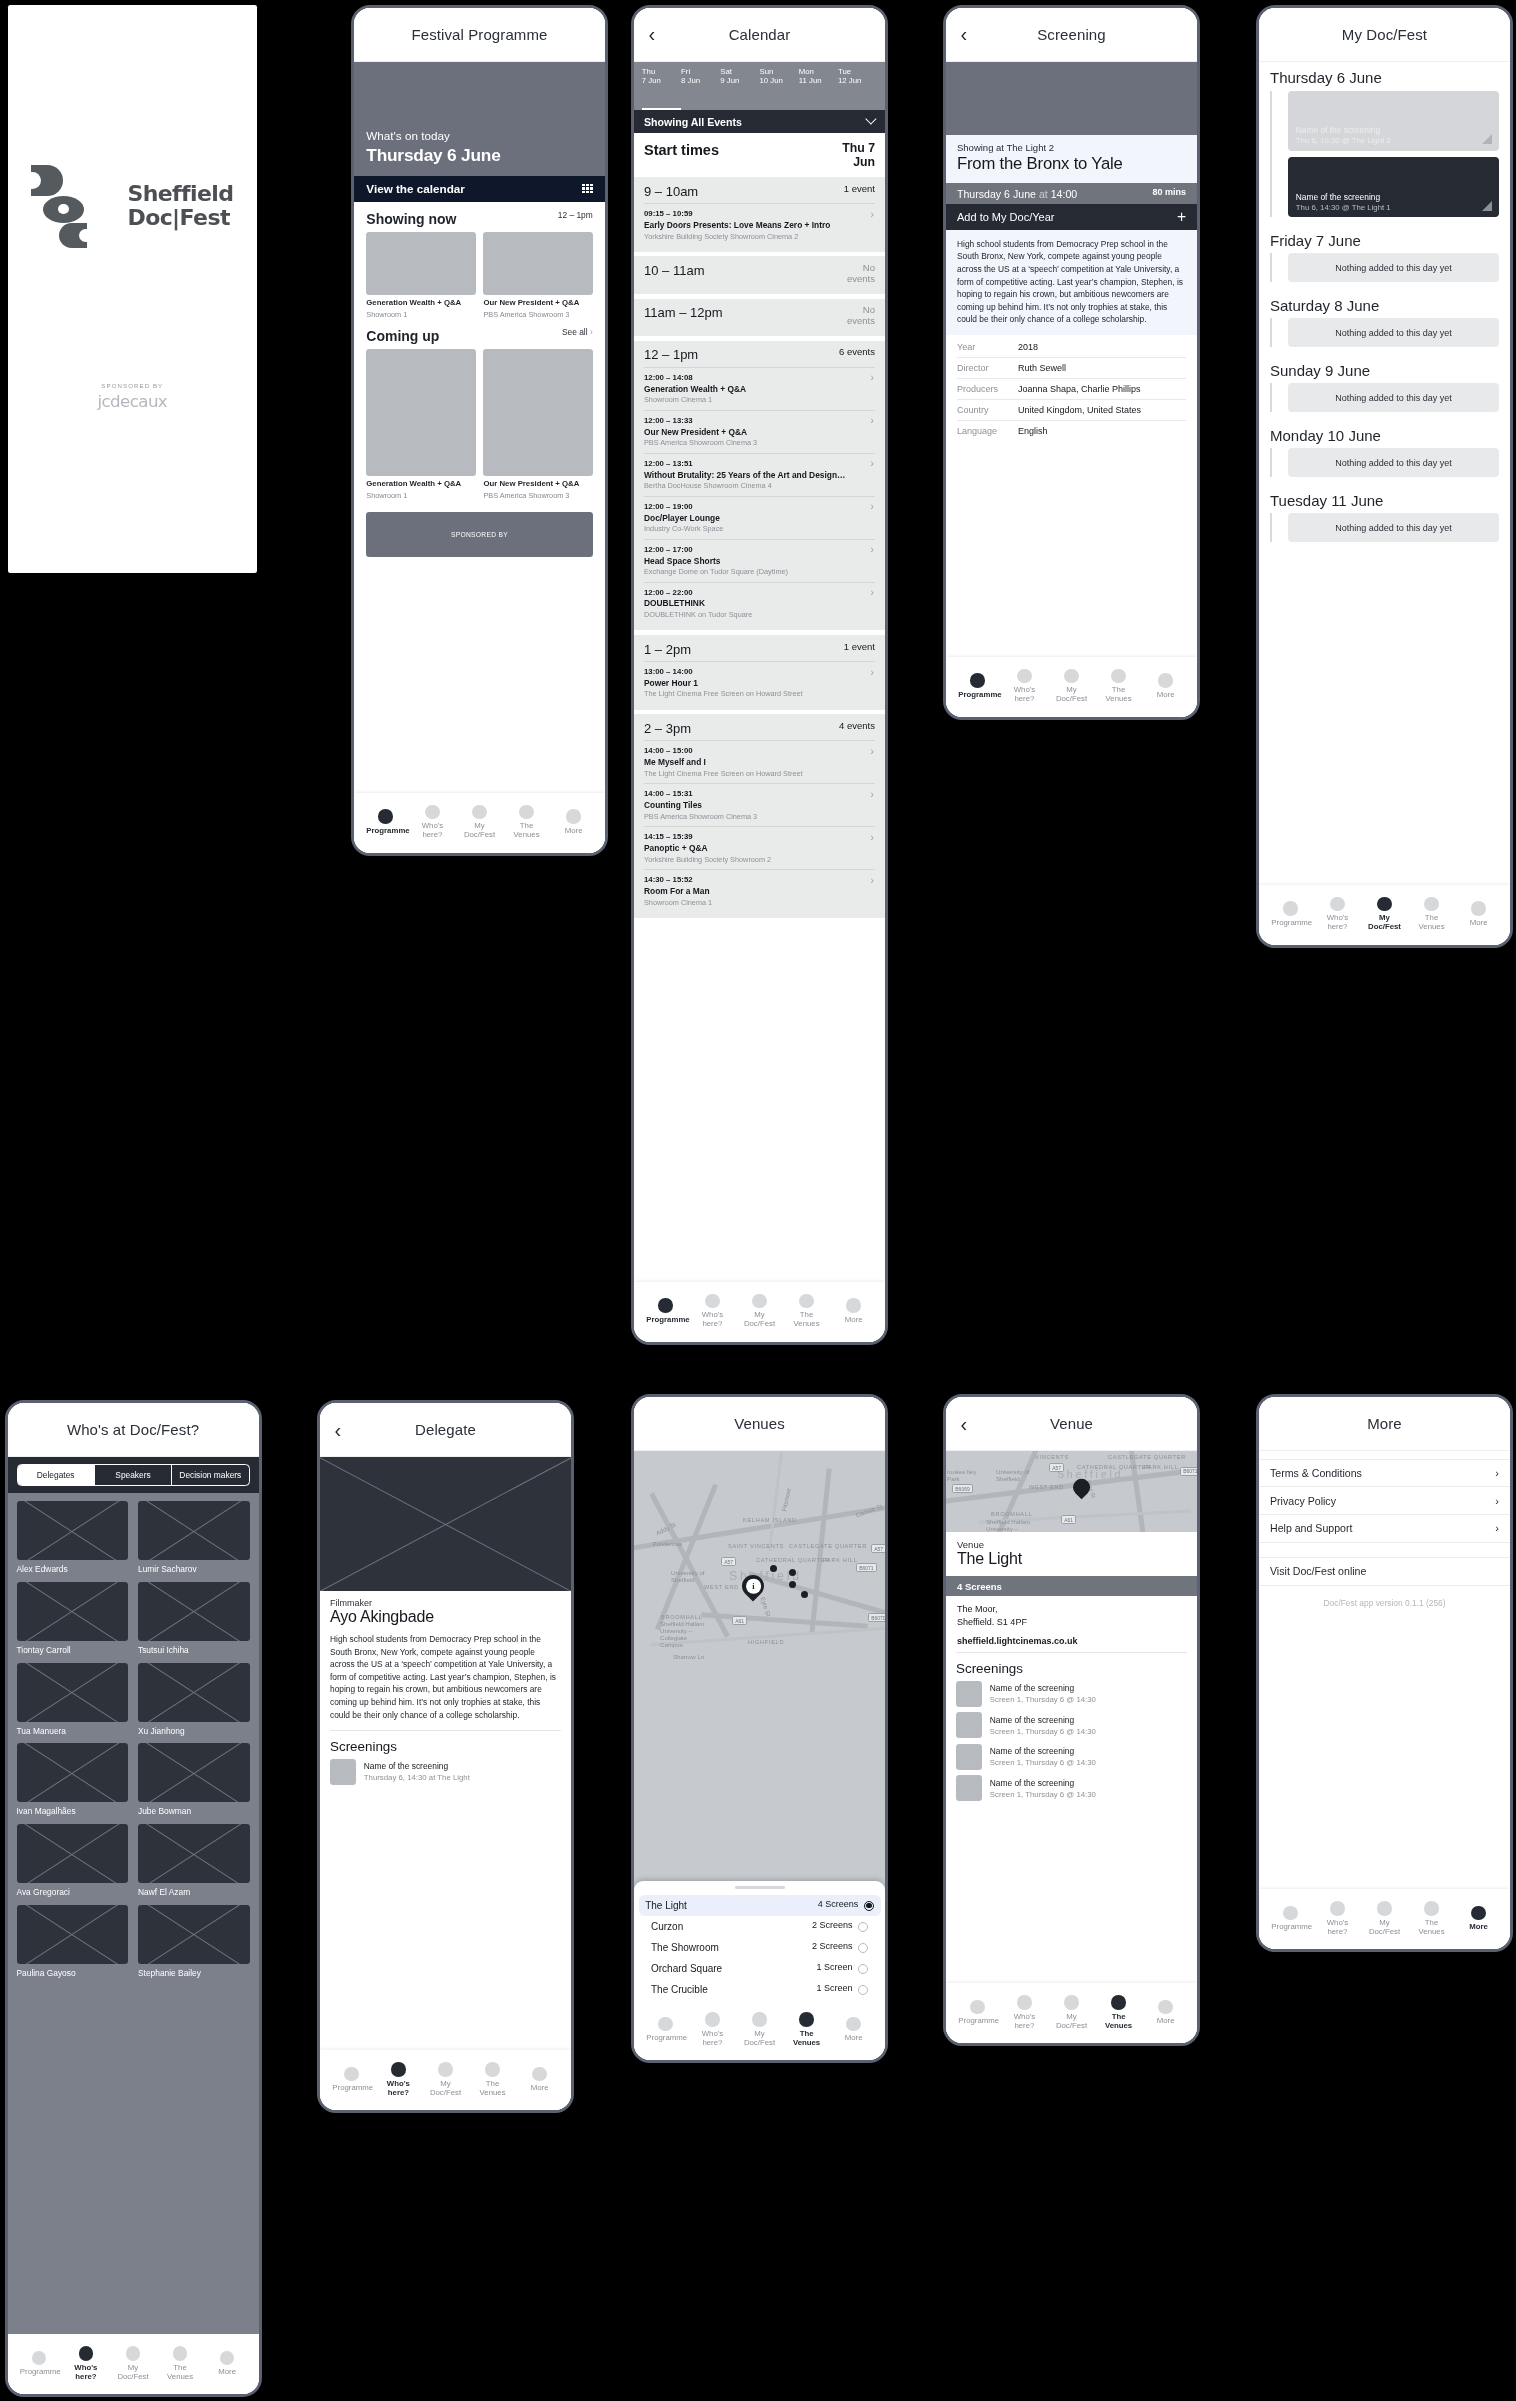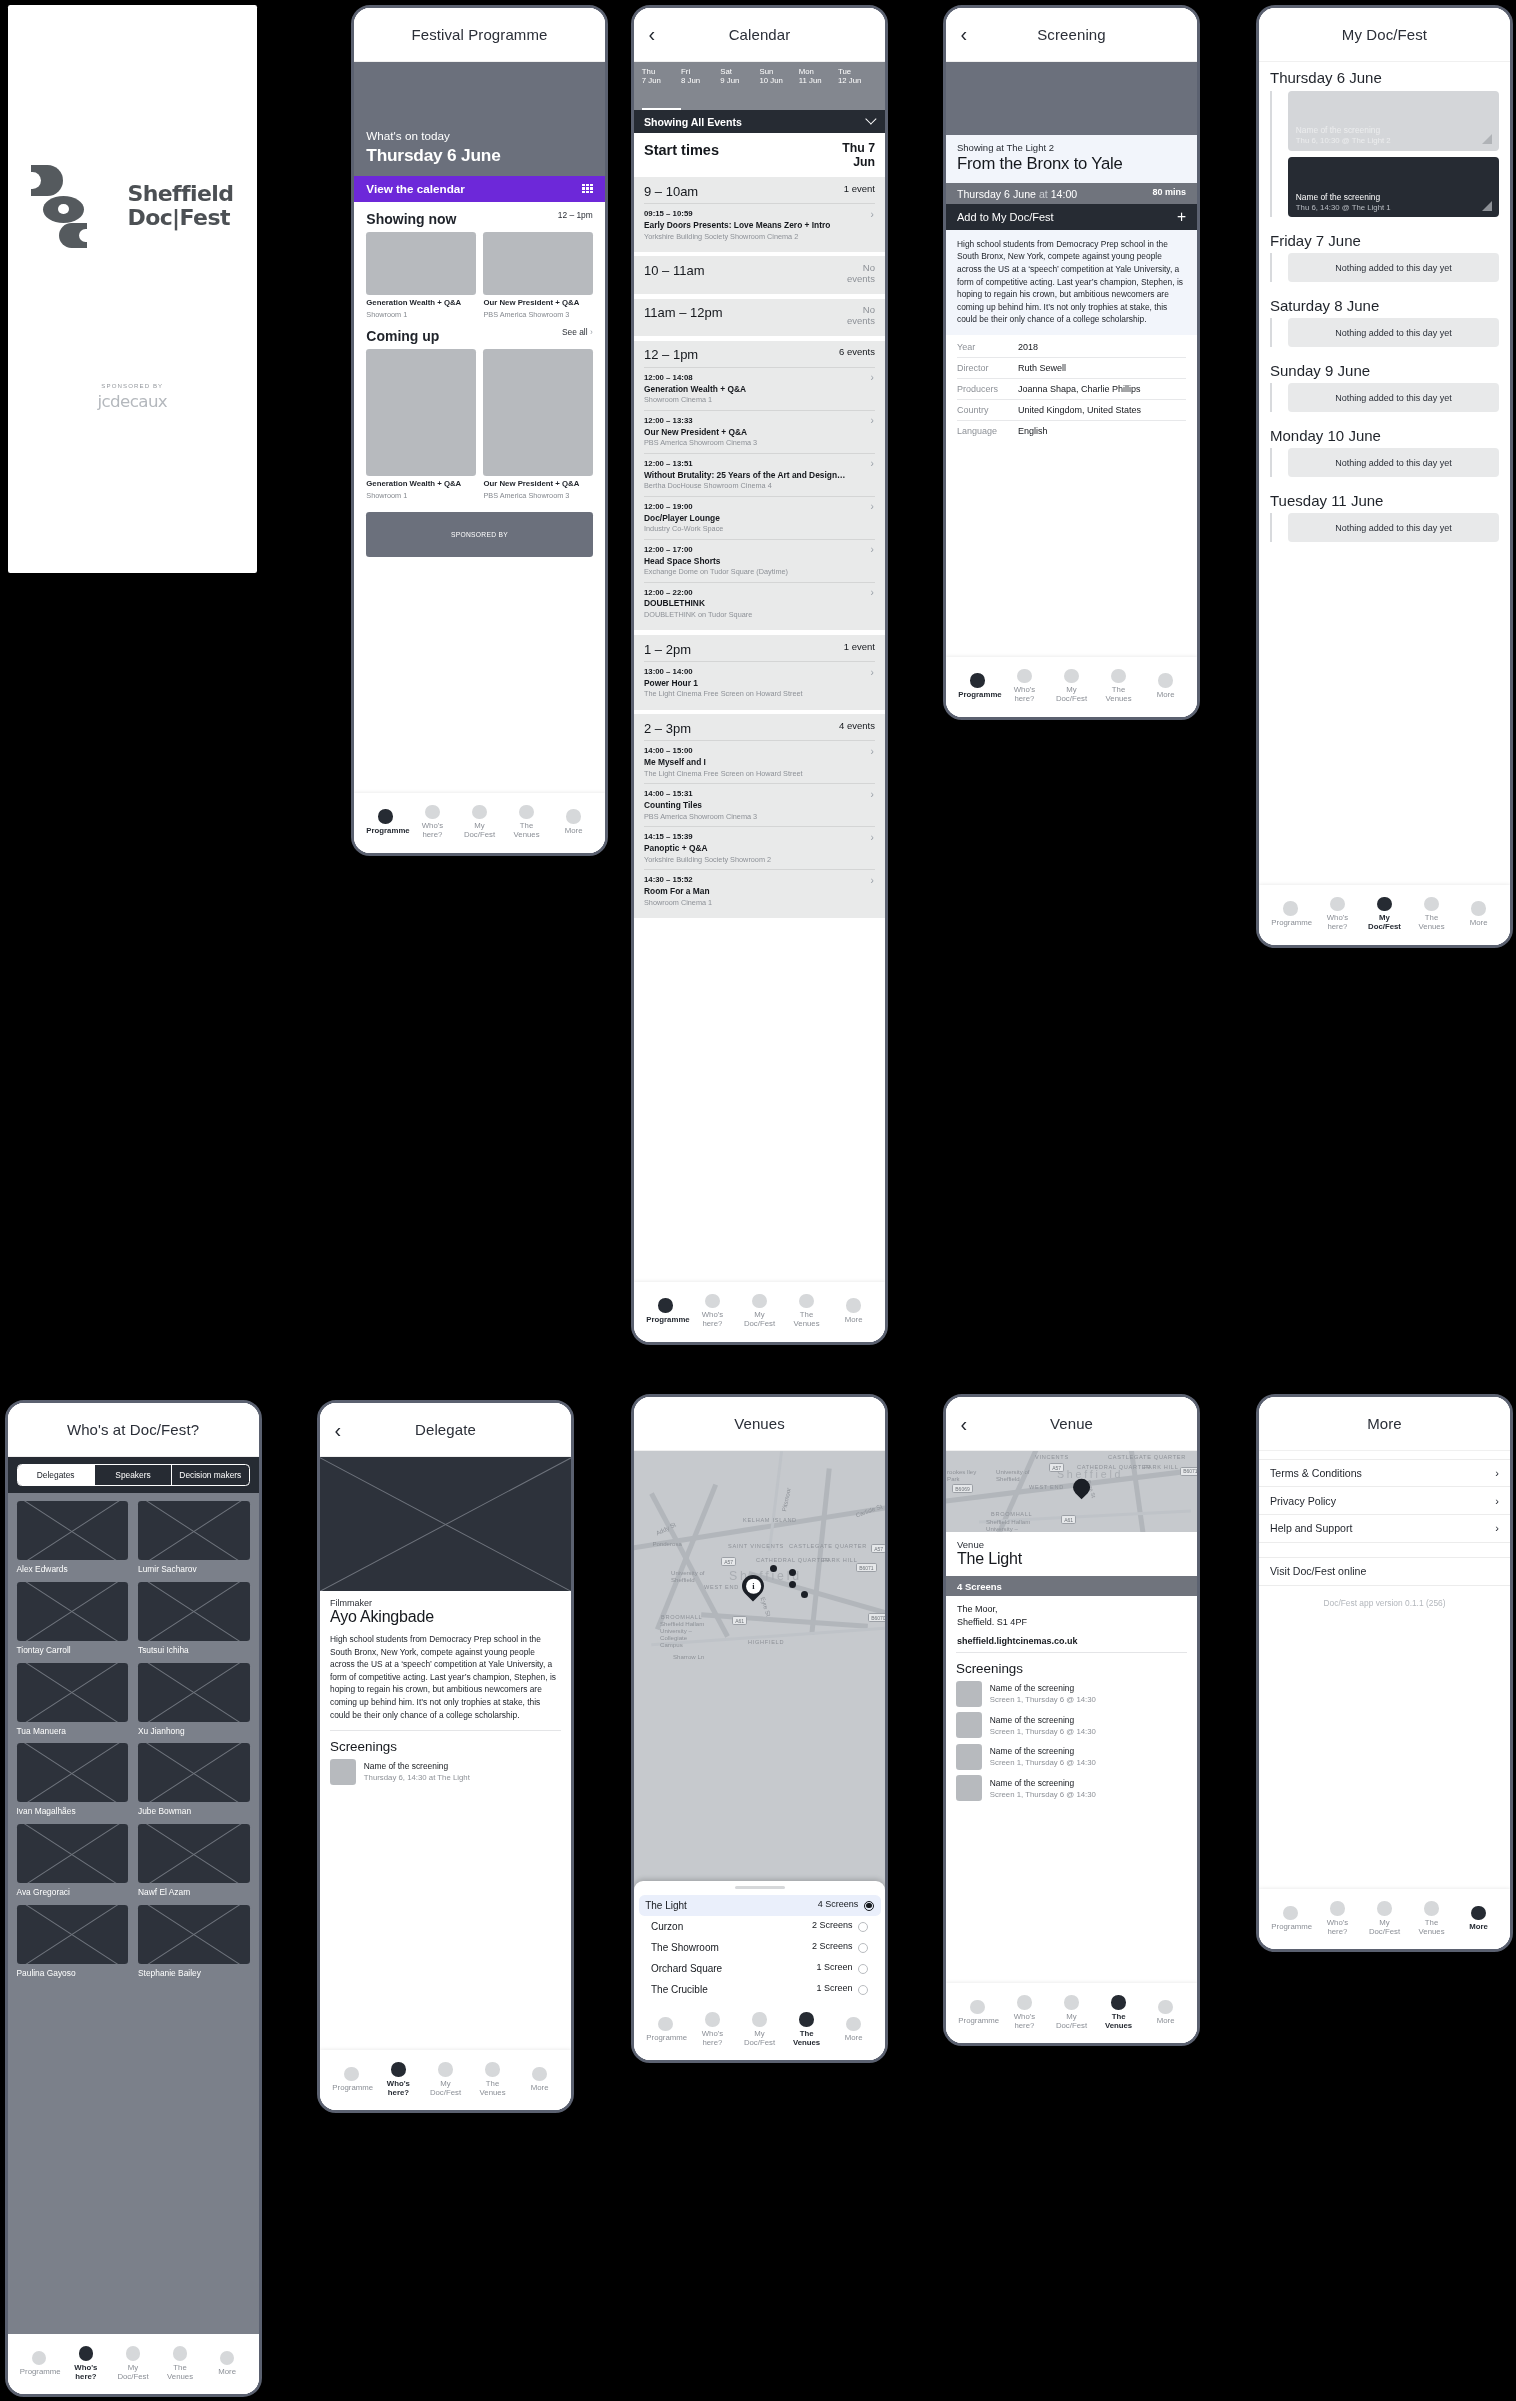--- a/index.html
+++ b/index.html
@@ -149,21 +149,21 @@
     display: flex;
     flex-direction: column;
     justify-content: flex-end;
     padding: 0 12.3px 10px 12.3px;
     color: #fff;
     flex: 0 0 auto;
   }
   .hero .eyebrow { font-size: 11.7px; margin-bottom: 2.8px; }
   .hero .big { font-size: 17.3px; font-weight: bold; letter-spacing: -0.2px; }
   .darkbar {
-    background: #6d28d9;
+    background: #0f172a;
     height: 26px;
     display:flex; align-items:center; justify-content: space-between;
     padding: 0 12.3px;
     color: #fff; font-size: 11.7px; font-weight: bold;
     flex: 0 0 auto;
   }
   .grid-icon { display:grid; grid-template-columns: repeat(3,2.8px); grid-template-rows: repeat(3,2.2px); gap:1.1px; }
   .grid-icon i { background:#fff; display:block; width:2.8px; height:2.2px; }
   .sect-head {
     display:flex; align-items:flex-start; justify-content: space-between;
@@ -671,21 +671,21 @@
         </div>
         <div class="sc-when">
           <div>
             <span>Thursday 6 June</span>
             <span class="muted">at</span>
             <span>14:00</span>
           </div>
           <div class="dur">80 mins</div>
         </div>
         <div class="sc-add">
-          <span>Add to My Doc/Fest</span>
+          <span>Add to My Doc/Year</span>
           <span class="plus">+</span>
         </div>
         <div class="sc-body">High school students from Democracy Prep school in the South Bronx, New York, compete against young people across the US at a ‘speech’ competition at Yale University, a form of competitive acting. Last year’s champion, Stephen, is hoping to regain his crown, but ambitious newcomers are coming up behind him. It’s not only trophies at stake, this could be their only chance of a college scholarship.</div>
         <div class="meta-table">
           <div class="meta-row">
             <div class="meta-k">Year</div>
             <div class="meta-v">2018</div>
           </div>
           <div class="meta-row">
             <div class="meta-k">Director</div>

